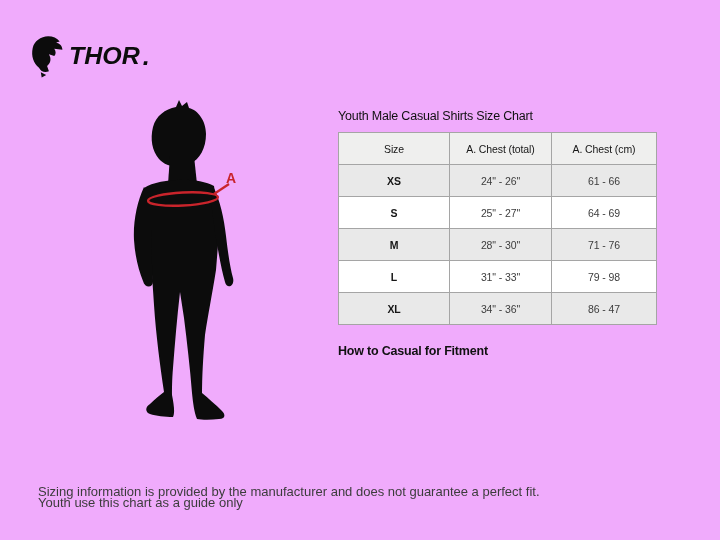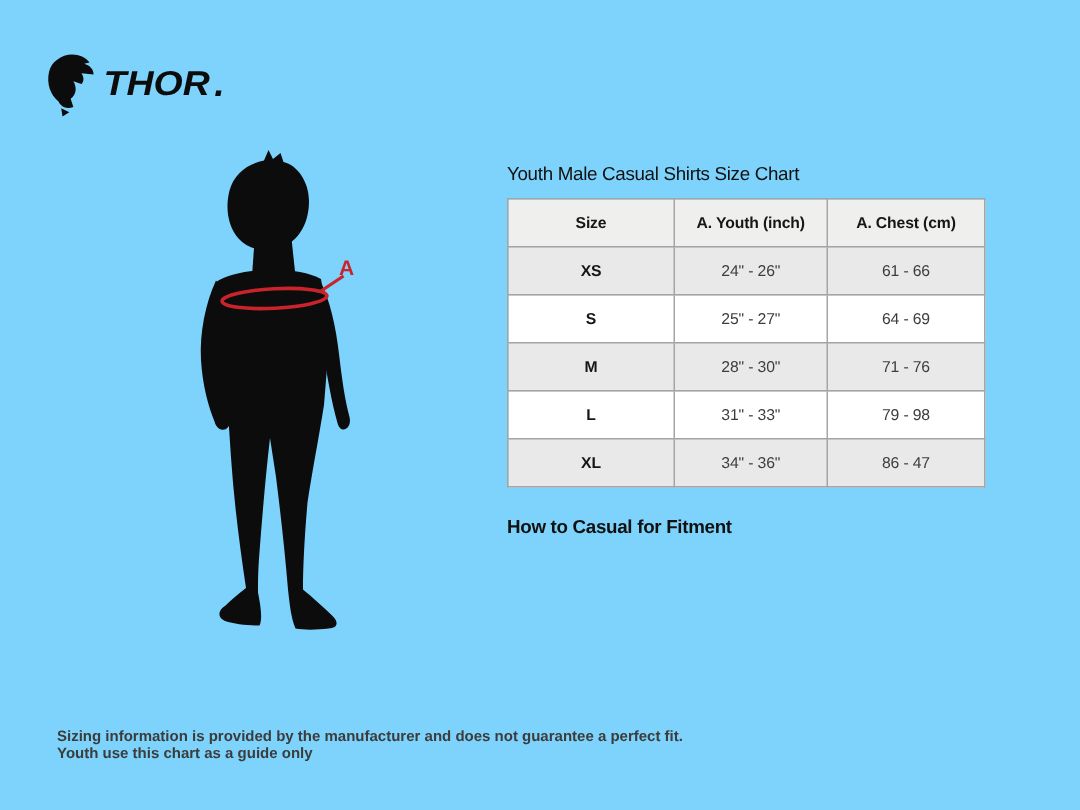--- a/index.html
+++ b/index.html
@@ -1,17 +1,17 @@
 <!DOCTYPE html>
 <html><head>
 <meta charset="utf-8">
 <style>
   html,body{margin:0;padding:0;background:#fff;}
   .canvas{
-    position:relative;width:720px;height:540px;background:#7dd3fc;overflow:hidden;
+    position:relative;width:720px;height:540px;background:#f0abfc;overflow:hidden;
     font-family:"Liberation Sans",sans-serif;color:#1a1a1a;
   }
   
   .logo{position:absolute;left:30px;top:34px;display:flex;align-items:center;gap:3px;}
   .logo svg{width:36px;height:44px;display:block;}
   .logo-text{
     font-weight:bold;font-style:italic;font-size:25px;letter-spacing:0px;
     color:#0c0c0c;line-height:1;transform:scaleY(0.92);
   }
   .logo-dot{font-weight:bold;font-style:italic;font-size:25px;color:#0c0c0c;}
@@ -31,36 +31,36 @@
     border-collapse:collapse;table-layout:fixed;width:318px;
     font-size:10.5px;letter-spacing:-0.1px;
   }
   table.size-table col.c1{width:111px;}
   table.size-table col.c2{width:102px;}
   table.size-table col.c3{width:105px;}
   table.size-table th,table.size-table td{
     border:1px solid #a5a5a5;text-align:center;vertical-align:middle;
     height:31px;padding:0;
   }
-  table.size-table th{background:#efefee;font-weight:bold;color:#161616;text-align:center;}
+  table.size-table th{background:#efefee;font-weight:normal;color:#161616;text-align:center;}
   table.size-table td.size-cell{font-weight:bold;color:#161616;text-align:center;}
   table.size-table td{color:#3d3d3d;background:#ffffff;}
   table.size-table tr.alt td{background:#e9e9e9;}
   .measure-heading{
     font-size:12.5px;font-weight:bold;margin:19px 0 0 0;letter-spacing:-0.2px;color:#111;
   }
   .measure-item{margin:9px 0 0 4px;}
   .measure-key{color:#c9242b;font-weight:bold;font-size:9.5px;}
   .measure-name{color:#1a1a1a;font-weight:bold;font-size:9.5px;}
   .measure-desc{
     margin:3px 0 0 0;font-size:9px;line-height:12px;color:#4d4d4d;width:150px;
   }
   
   .footer{
-    position:absolute;left:38px;top:487px;font-size:10px;line-height:10.5px;color:#3c3c3c;font-weight:bold;
+    position:absolute;left:38px;top:487px;font-size:13px;line-height:10.5px;color:#3c3c3c;
   }
 </style>
 </head>
 <body>
 
 <div class="canvas">
 
   <div class="logo">
     <svg viewBox="0 0 40 48" aria-hidden="true">
       <path fill="#0c0c0c" d="M9,6 C16,0 28,1 33,8 L29,9 C33,10 36,13 36,17 L27,16
@@ -118,21 +118,21 @@
 
     <table class="size-table">
       <colgroup>
           <col class="c1">
           <col class="c2">
           <col class="c3">
         </colgroup>
       <thead>
         <tr>
           <th>Size</th>
-          <th>A. Youth (inch)</th>
+          <th>A. Chest (total)</th>
           <th>A. Chest (cm)</th>
         </tr>
       </thead>
       <tbody>
         <tr class="alt">
           <td class="size-cell">XS</td>
           <td>24" - 26"</td>
           <td>61 - 66</td>
         </tr>
         <tr>

